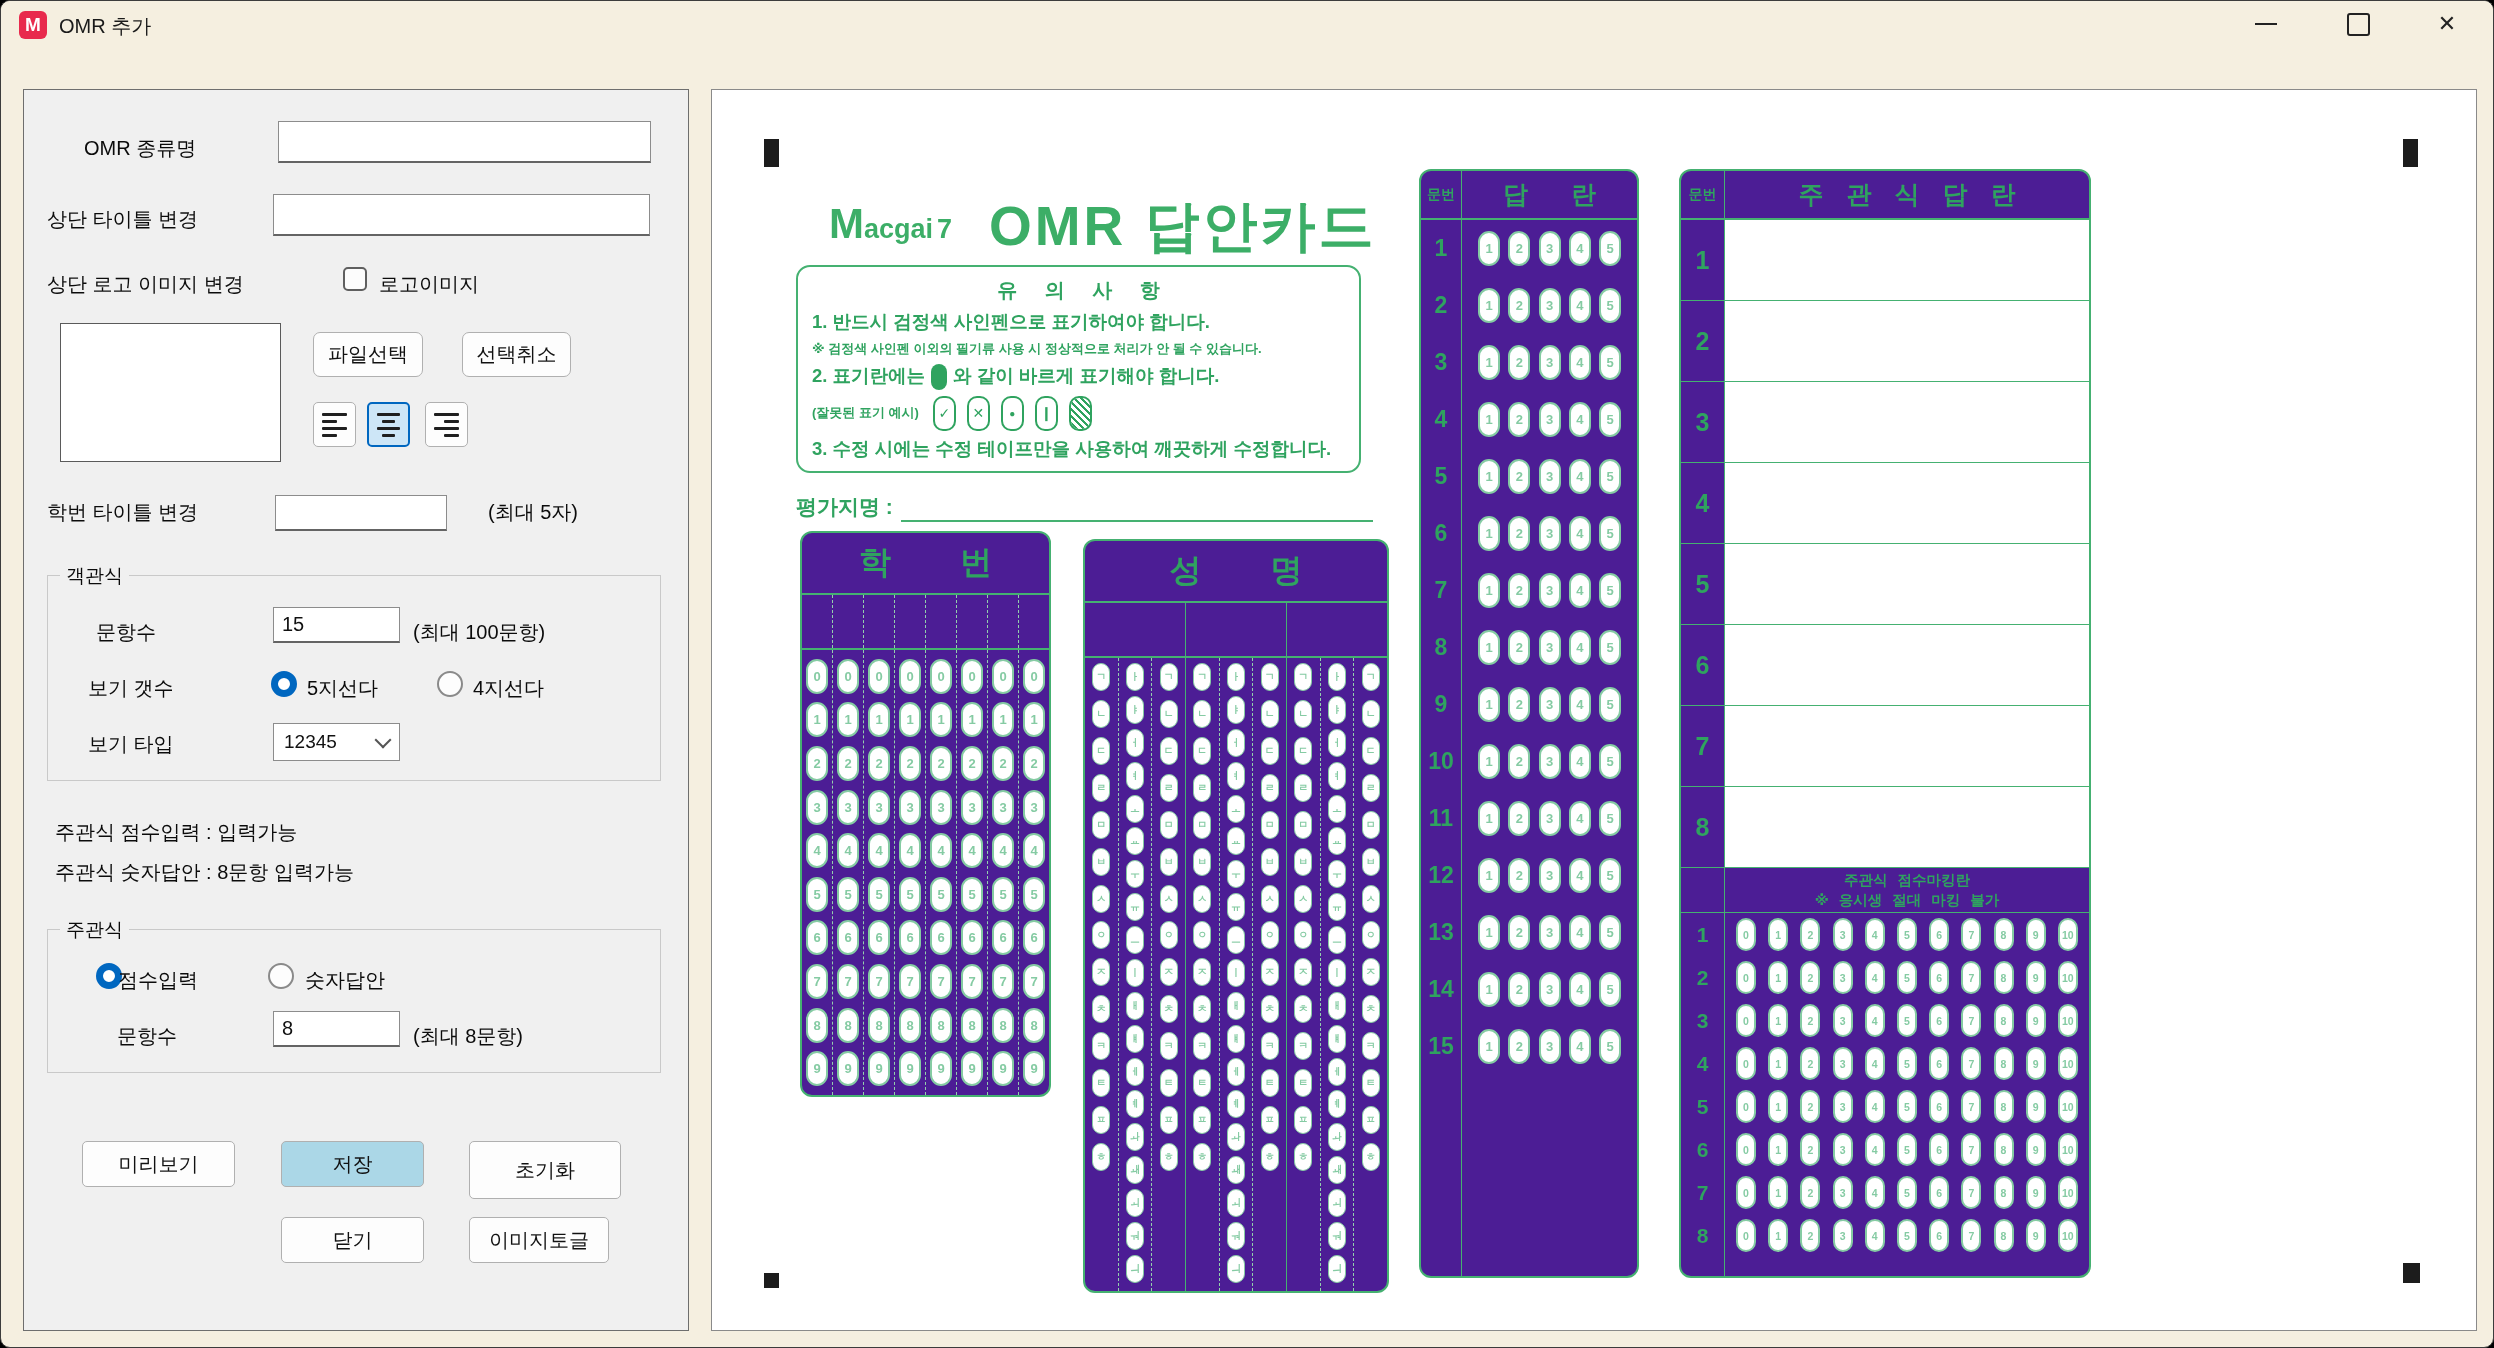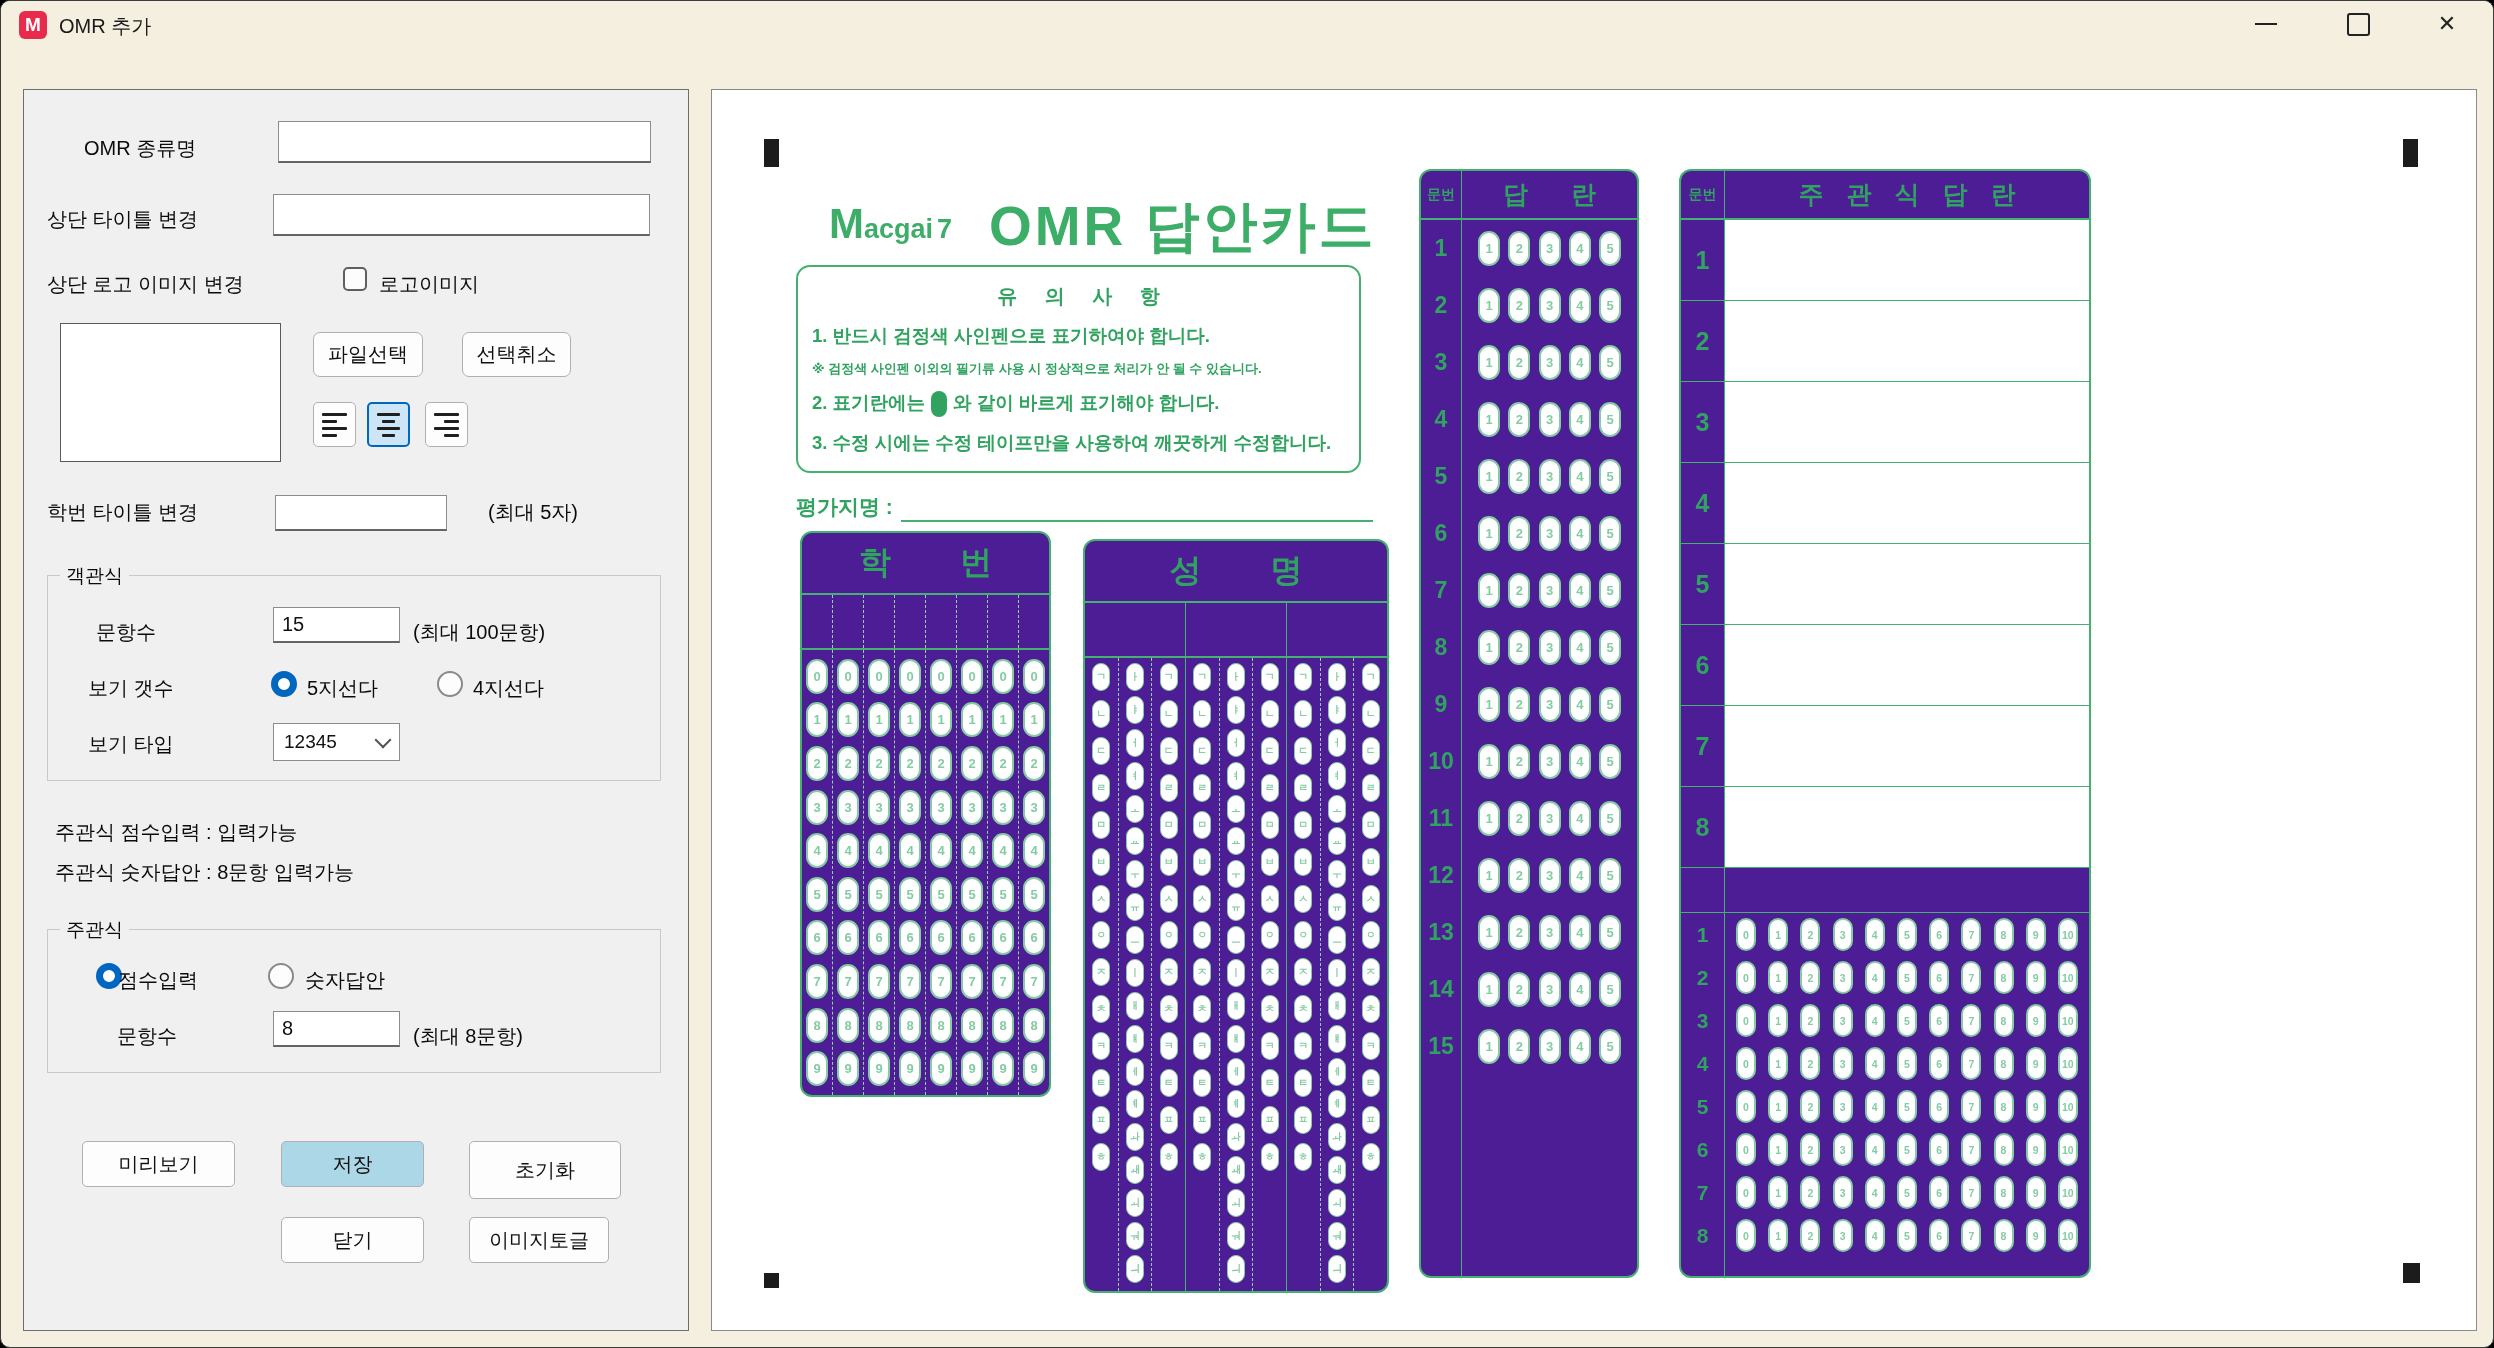--- a/index.html
+++ b/index.html
@@ -209,20 +209,26 @@
   </div>
   <div id="card-title" class="abs">OMR 답안카드</div>
 
   <div id="notice-box" class="abs">
     <div id="notice-head">유 의 사 항</div>
     <div class="notice-line">1. 반드시 검정색 사인펜으로 표기하여야 합니다.</div>
     <div class="notice-sub">※ 검정색 사인펜 이외의 필기류 사용 시 정상적으로 처리가 안 될 수 있습니다.</div>
     <div class="notice-line">
       <span>2. 표기란에는</span><span class="fill-oval"></span><span>와 같이 바르게 표기해야 합니다.</span>
     </div>
+    <div class="notice-line" style="display:flex;align-items:center;">
+      <span class="notice-sub" style="margin-right:14px;">(잘못된 표기 예시)</span>
+      <span id="wrong-marks"><span class="mark-oval">✓</span><span class="mark-oval">✕</span><span class="mark-oval" style="font-size: 10px;">●</span><span class="mark-oval">❙</span><span class="mark-oval">
+            <span class="hatch"></span>
+          </span></span>
+    </div>
     <div class="notice-line">3. 수정 시에는 수정 테이프만을 사용하여 깨끗하게 수정합니다.</div>
   </div>
 
   <div id="exam-name" class="abs">평가지명 :</div>
   <div id="exam-underline" class="abs"></div>
 
   <div id="sn-box" class="cardbox abs">
     <div id="sn-head" class="cardbox-head">학 번</div>
     <div id="sn-write" class="write-row">
         <div class="sn-wcell"></div>
@@ -727,20 +733,24 @@
           <div class="subj-num">7</div>
           <div class="subj-cell"></div>
         </div>
         <div class="subj-row">
           <div class="subj-num">8</div>
           <div class="subj-cell"></div>
         </div>
       </div>
     <div id="score-head">
       <span class="subj-num" style="font-size:0;"></span>
+      <span id="score-head-text">
+        <span>주관식 점수마킹란</span>
+        <span>※ 응시생 절대 마킹 불가</span>
+      </span>
     </div>
     <div id="score-rows">
         <div class="score-row">
           <div class="score-num">1</div>
           <div class="score-bubbles">
             <span class="bub score">0</span>
             <span class="bub score">1</span>
             <span class="bub score">2</span>
             <span class="bub score">3</span>
             <span class="bub score">4</span>

